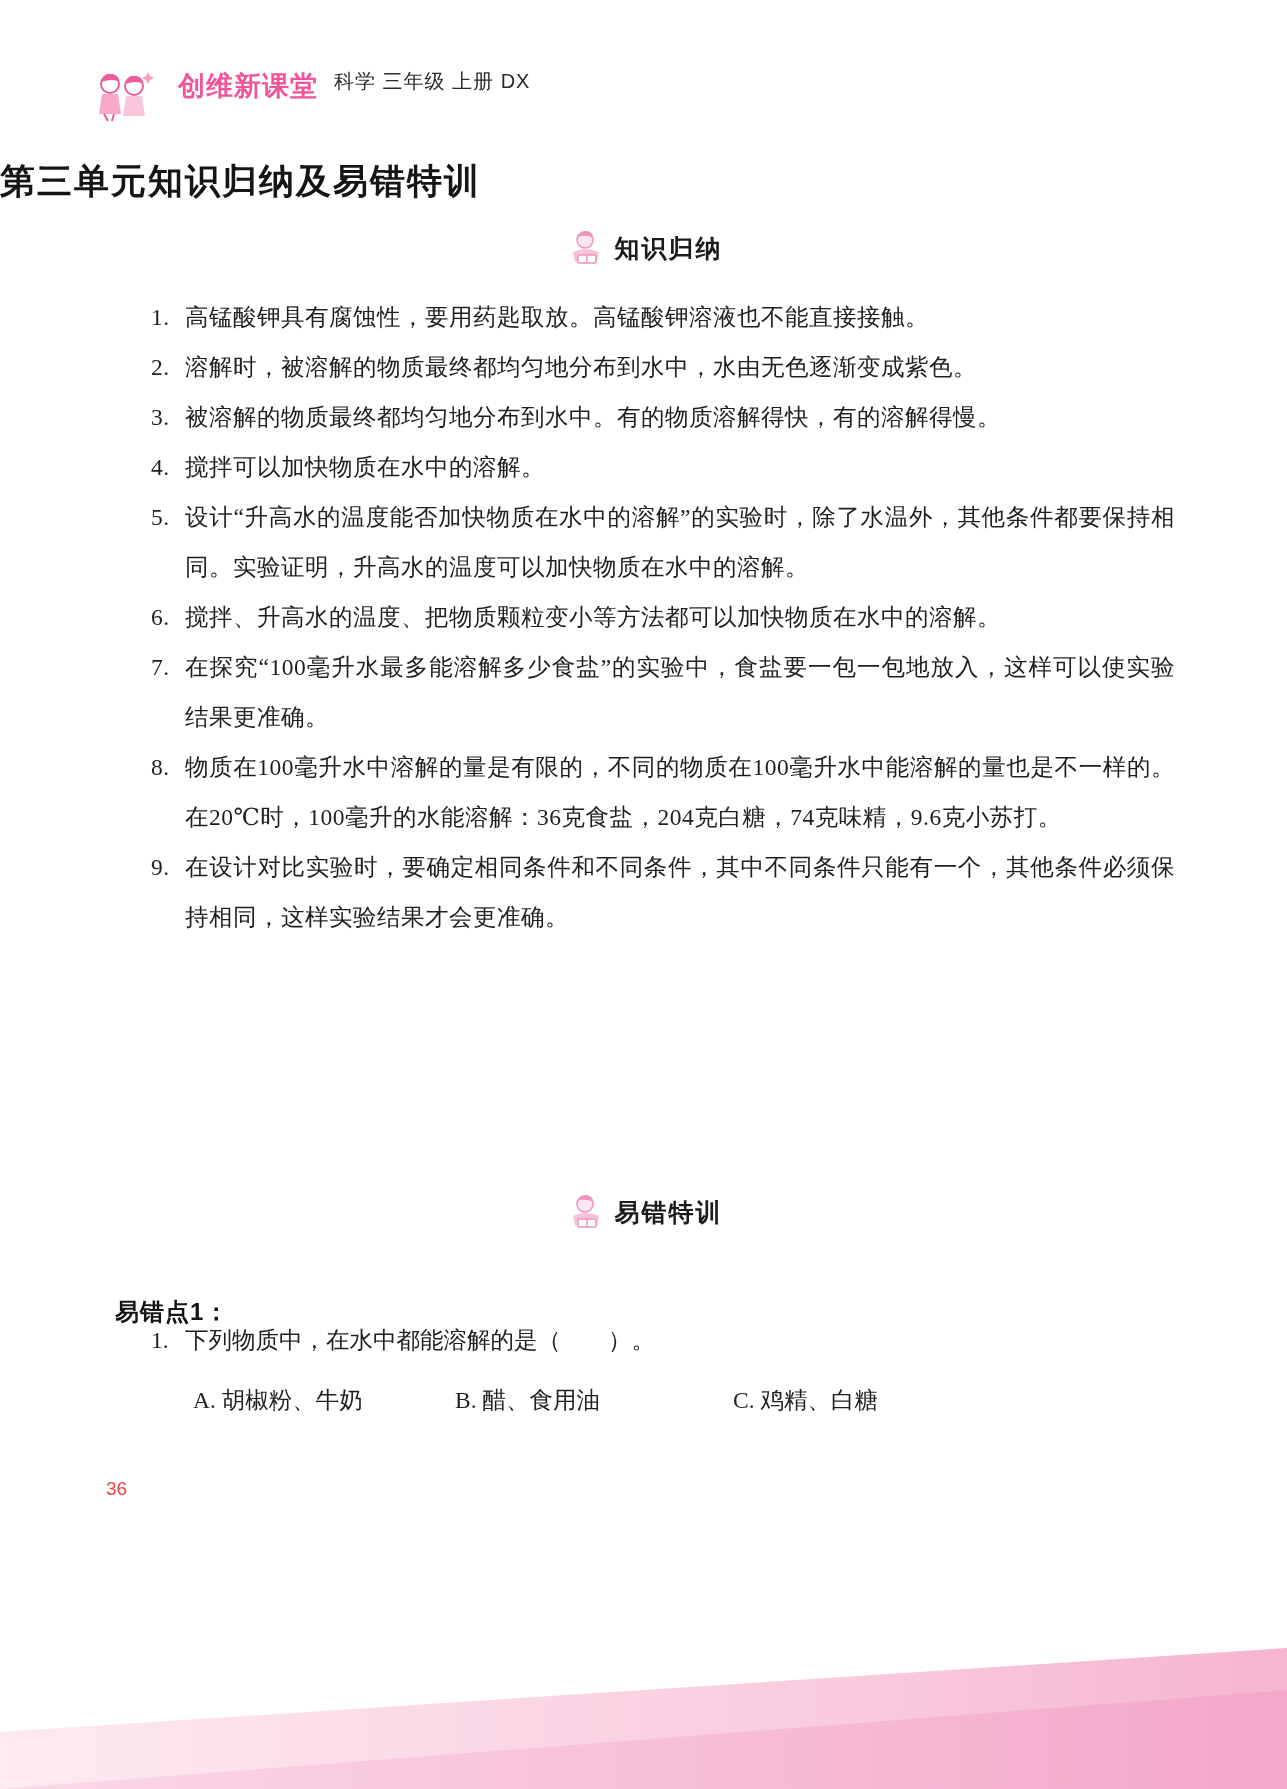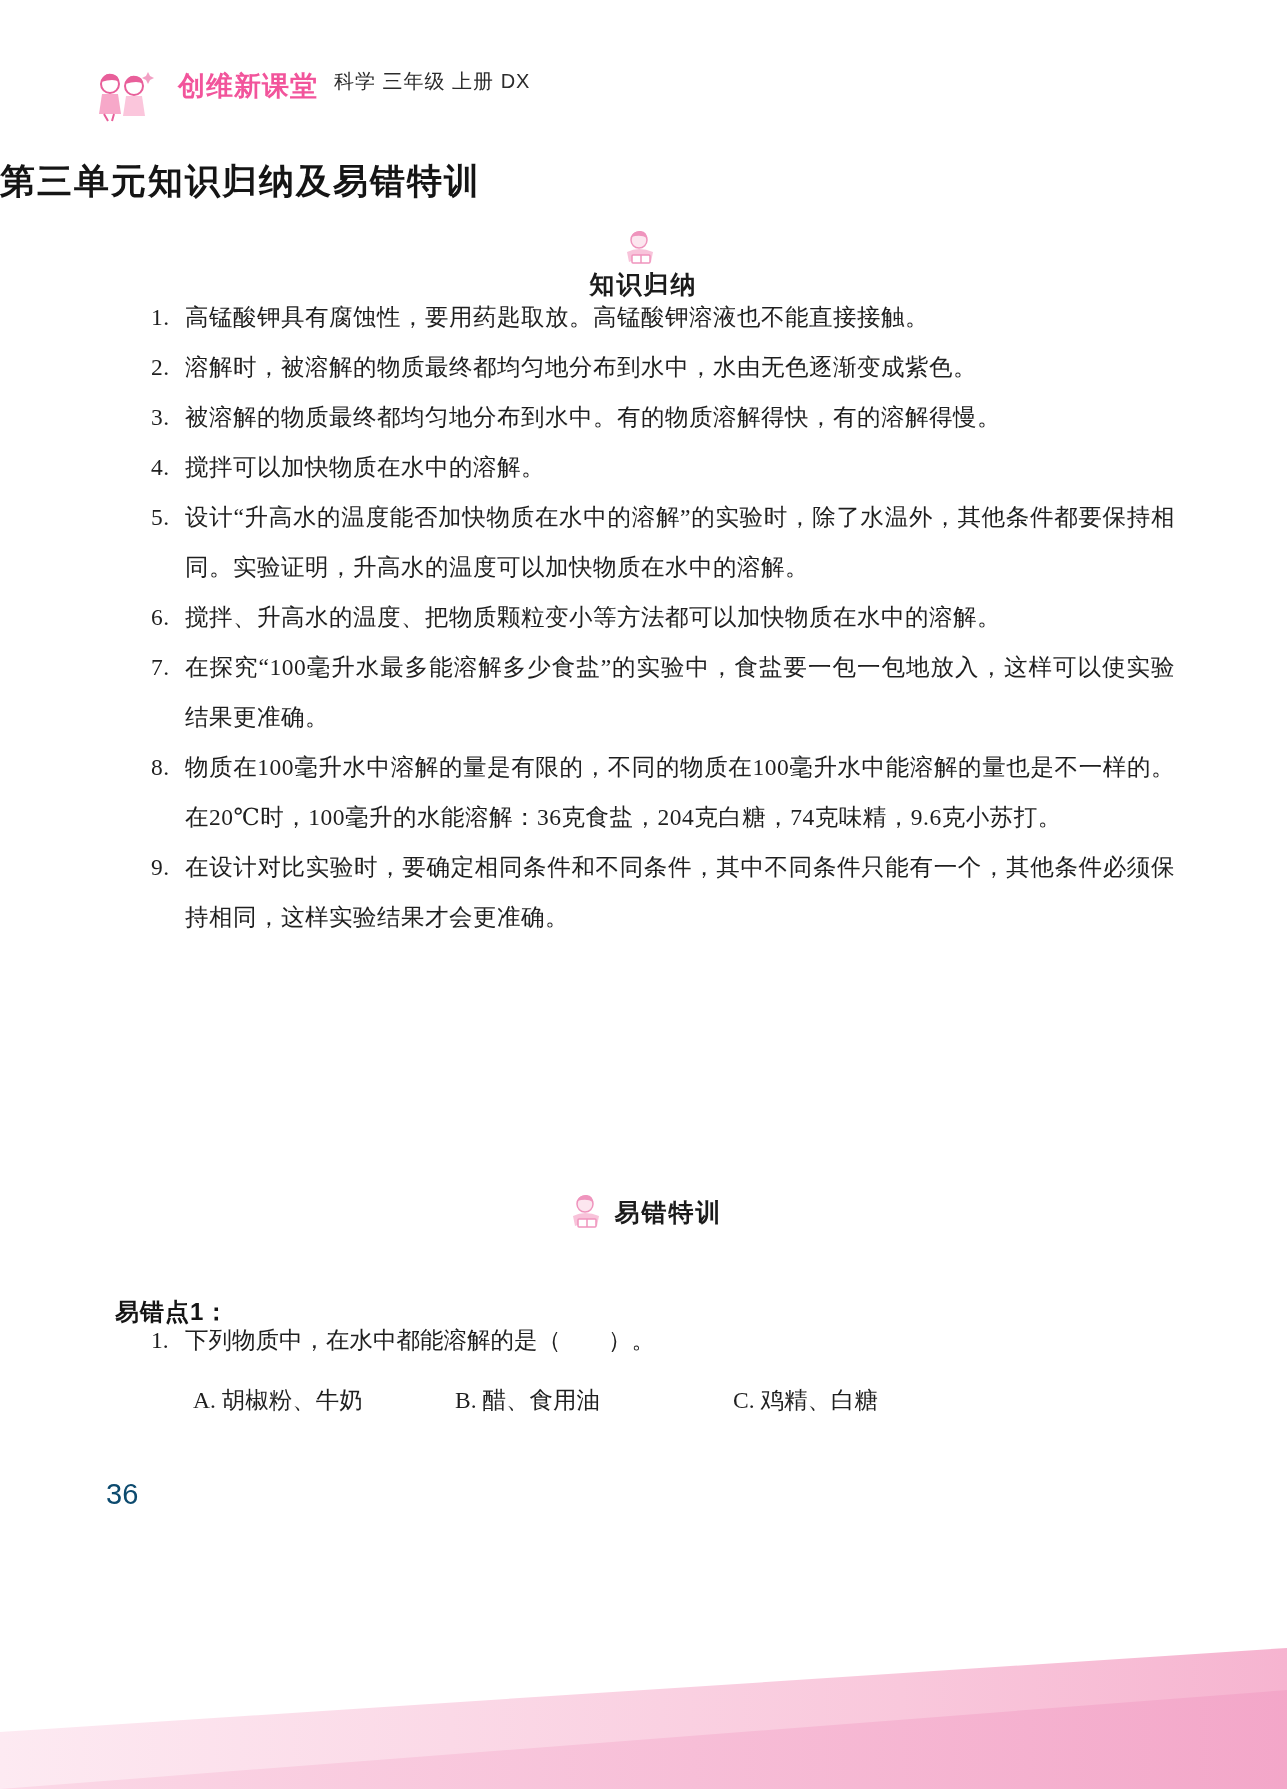--- a/index.html
+++ b/index.html
@@ -36,21 +36,21 @@
     font-size:35px; font-weight:bold; color:#151515;
     font-family:"Liberation Sans","DejaVu Sans",sans-serif;
     letter-spacing:2px;
   }
 
   
   .badge-row {
     position:absolute; left:0; width:100%;
     display:flex; align-items:center; justify-content:center;
   }
-  .badge-row.badge-1 { top:228px;flex-direction:column; }
+  .badge-row.badge-1 { top:228px; }
   .badge-row.badge-2 { top:1192px; }
   .badge-icon { width:44px; height:40px; margin-right:6px; flex:0 0 auto; }
   .badge-label {
     font-family:"Liberation Sans","DejaVu Sans",sans-serif;
     font-weight:bold; font-size:25px; color:#1b1b1b;
     letter-spacing:2px;
   }
 
   
   .knowledge-list {
@@ -93,21 +93,21 @@
     margin-top:12px;
     font-size:23.5px; line-height:48px;
     display:flex;
   }
   .options-line .opt-a { width:262px; }
   .options-line .opt-b { width:278px; }
 
   
   .page-number {
     position:absolute; left:106px; top:1478px;
-    font-size:29px; color:#0c4a6e;
+    font-size:19px; color:#ef4444;
     font-family:"Liberation Sans","DejaVu Sans",sans-serif;
   }
 
   
   .bottom-decor {
     position:absolute; bottom:0; left:0; width:100%; height:150px;
     pointer-events:none;
   }
   .bottom-decor .band1 {
     position:absolute; left:0; top:0; width:100%; height:100%;

